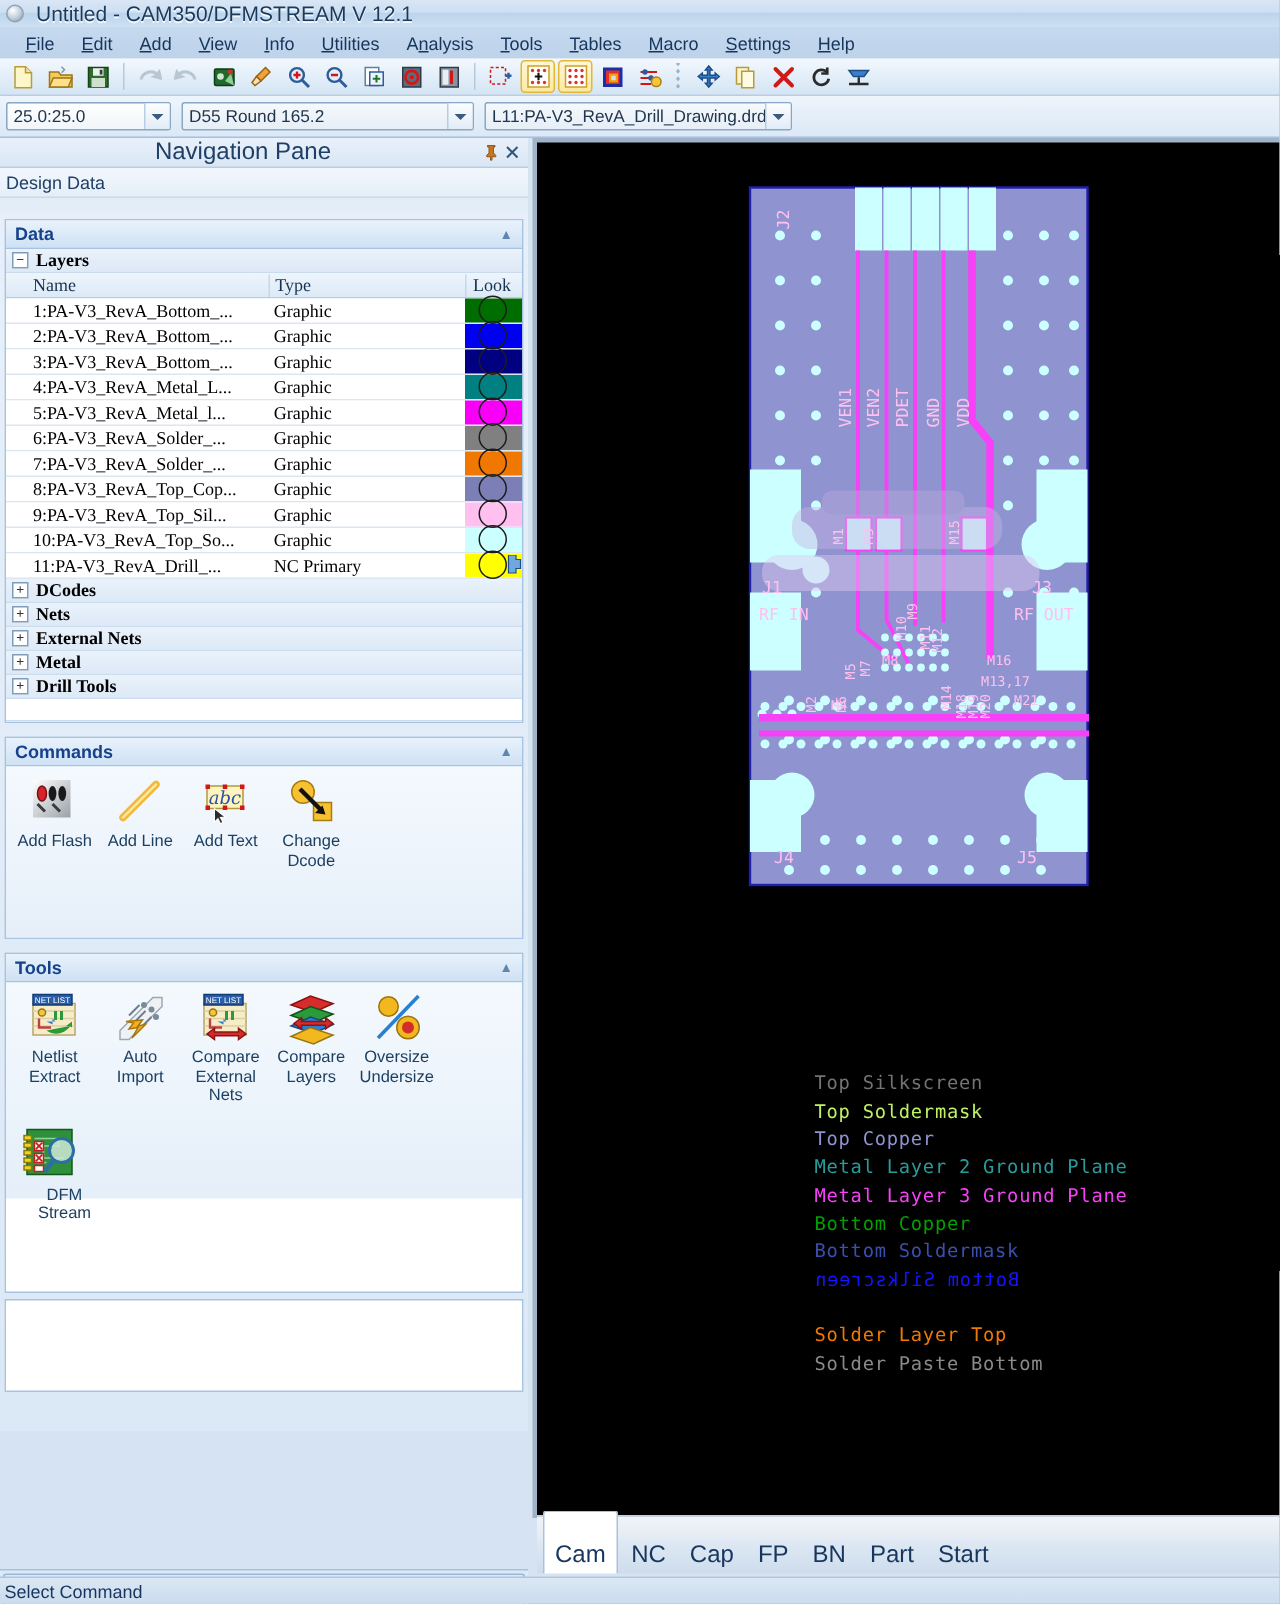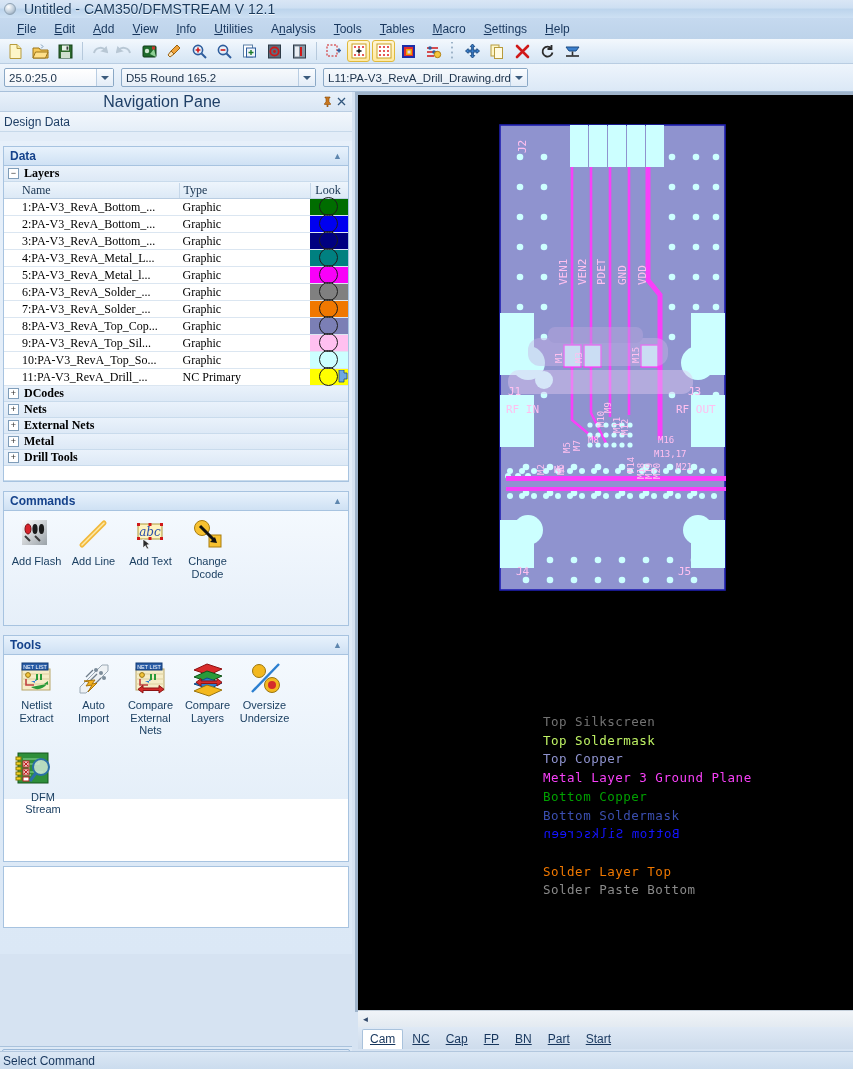--- a/index.html
+++ b/index.html
@@ -189,21 +189,21 @@
     background:linear-gradient(to bottom,#f0f4f8,#e3eaf1);
     border-top:1px solid #c4cfda;box-sizing:border-box;display:flex;align-items:center;
   }
   .hscroll .sb-left{width:15px;height:15px;display:flex;align-items:center;justify-content:center;font-size:8px;color:#31496b;}
   .tabstrip{
     position:absolute;left:358px;top:1027px;width:495px;height:22px;
     background:linear-gradient(to bottom,#dfe9f5,#cedcec);
     display:flex;align-items:flex-end;padding-left:4px;box-sizing:border-box;
   }
   .ctab{
-    font-size:12px;color:#17365d;padding:2px 7px 3px 7px;margin-right:2px;text-decoration:underline;
+    font-size:16px;color:#17365d;padding:20px 7px 3px 7px;margin-right:2px;
   }
   .ctab.active{
     background:#ffffff;border:1px solid #a9c2dc;border-bottom:none;border-radius:2px 2px 0 0;
   }
 
   
   .statusbar{
     position:absolute;left:0;top:1051px;width:853px;height:18px;
     background:linear-gradient(to bottom,#dbe7f4,#cbdcee);
     border-top:1px solid #b2c7de;
@@ -1053,20 +1053,21 @@
         <text x="302" y="384" font-size="9" transform="rotate(-90 302 384)">M20</text>
         <text x="318" y="375" font-size="9">M21</text>
       </g>
     </svg>
 
     
     <div class="legend">
       <div style="color: #737373;">Top Silkscreen</div>
       <div style="color: #bef264;">Top Soldermask</div>
       <div style="color: rgb(143, 147, 207);">Top Copper</div>
+      <div style="color: rgb(42, 155, 155);">Metal Layer 2 Ground Plane</div>
       <div style="color: rgb(248, 64, 248);">Metal Layer 3 Ground Plane</div>
       <div style="color: rgb(0, 160, 0);">Bottom Copper</div>
       <div style="color: rgb(59, 79, 176);">Bottom Soldermask</div>
       <div style="color: rgb(20, 20, 255);"><span class="mirror">Bottom Silkscreen</span></div>
       <div style="color: rgb(0, 0, 0);">&nbsp;</div>
       <div style="color: rgb(240, 120, 0);">Solder Layer Top</div>
       <div style="color: rgb(138, 138, 138);">Solder Paste Bottom</div>
     </div>
   </div>
 

